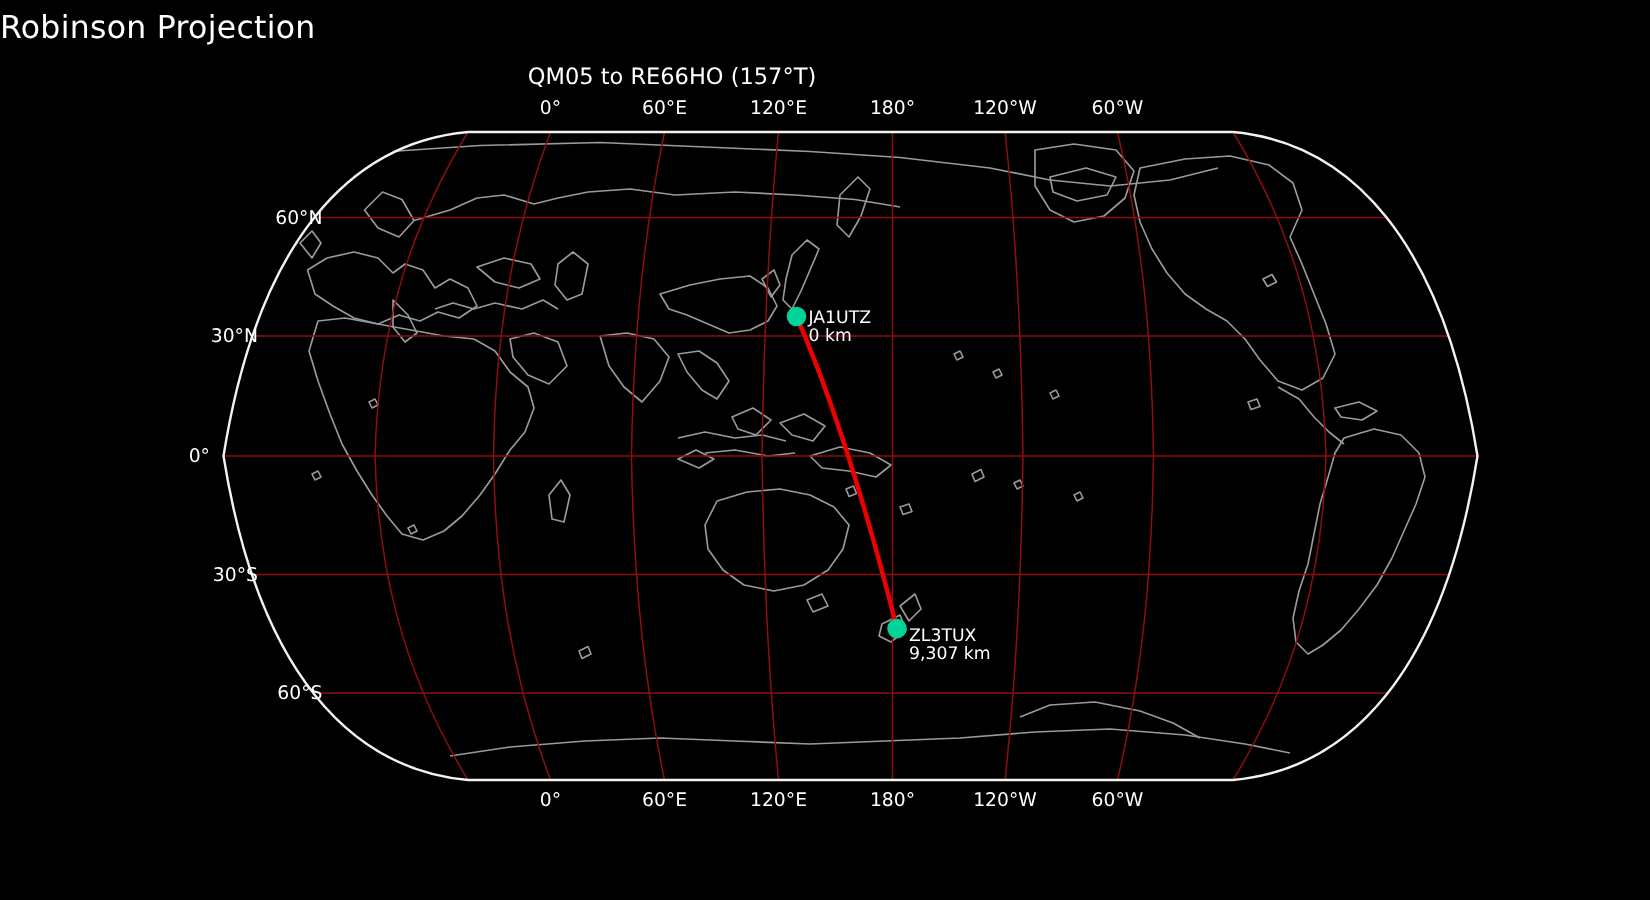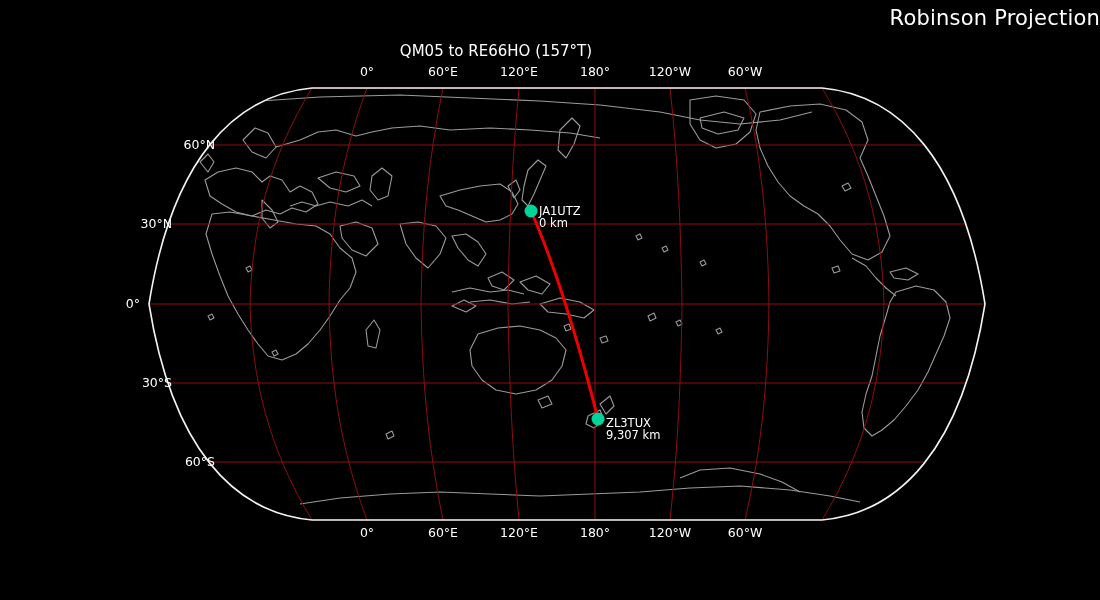--- a/index.html
+++ b/index.html
@@ -1,22 +1,22 @@
 <!DOCTYPE html>
 <html><head>
 <meta charset="utf-8">
 <style>
   html,body{margin:0;padding:0;background:#000;}
   body{width:1100px;height:600px;overflow:hidden;
        font-family:"DejaVu Sans","Liberation Sans",sans-serif;color:#fff;}
   #stage{position:relative;width:1100px;height:600px;background:#000;}
-  #title{position:absolute;left:0;top:6px;width:1100px;text-align:right;
+  #title{position:absolute;left:0;top:6px;width:1100px;text-align:left;
          font-size:21px;letter-spacing:.2px;color:#ffffff;}
   #subtitle{position:absolute;left:0;top:42px;width:896px;text-align:center;
-            font-size:15px;color:#ffffff;margin-left:48px;}
+            font-size:15px;color:#ffffff;}
   svg{position:absolute;left:0;top:0;}
   .tick{font-size:12.5px;fill:#ffffff;font-family:"DejaVu Sans","Liberation Sans",sans-serif;}
   .mlabel{font-size:11.5px;fill:#ffffff;font-family:"DejaVu Sans","Liberation Sans",sans-serif;}
 </style>
 </head>
 <body>
 
 <div id="stage">
 
   <div id="title">Robinson Projection</div>

